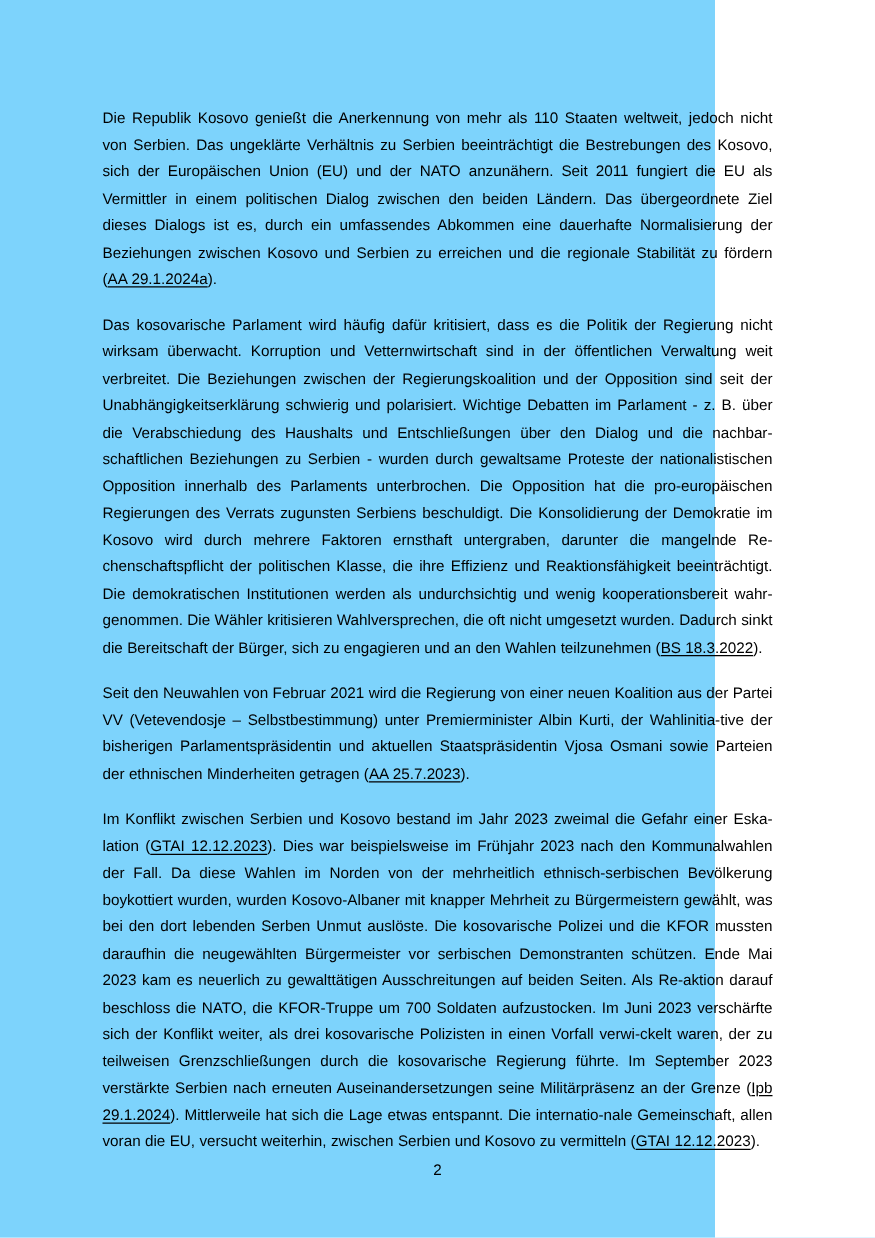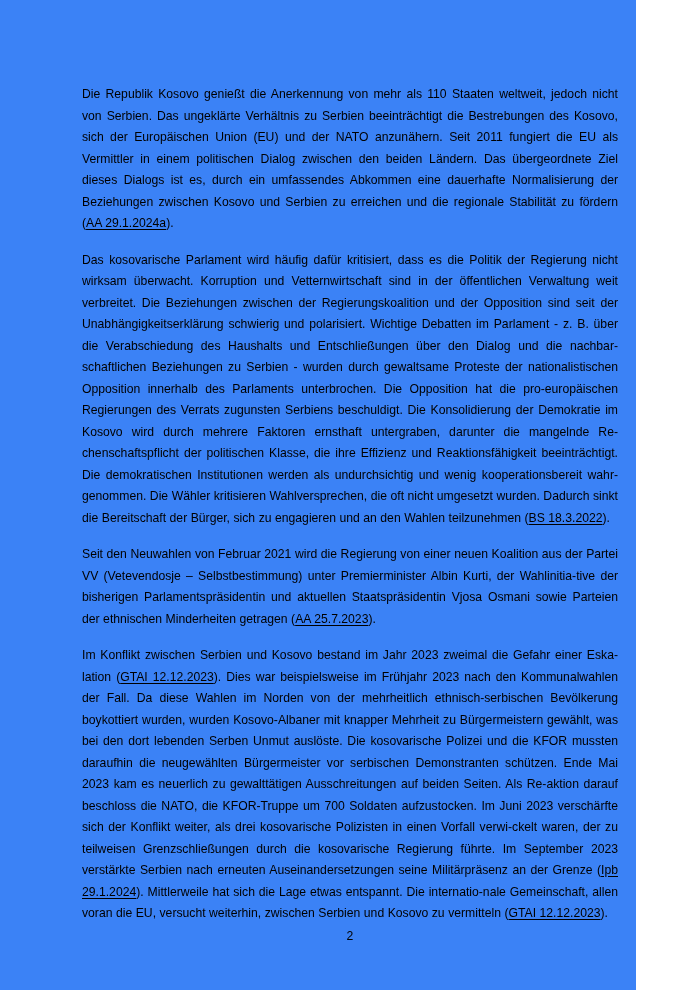--- a/index.html
+++ b/index.html
@@ -12,23 +12,23 @@
     height: 990px;
     font-family: "Liberation Sans", sans-serif;
     color: #000000;
     position: relative;
     overflow: hidden;
   }
   .page {
     position: absolute;
     left: 0;
     top: 0;
-    width: 636px;
+    width: 572px;
     height: 990px;
-    background: #3b82f6;
+    background: #7dd3fc;
   }
   .content {
     position: absolute;
     left: 82px;
     top: 84px;
     width: 536px;
   }
   .para {
     font-size: 12.2px;
     line-height: 21.5px;

